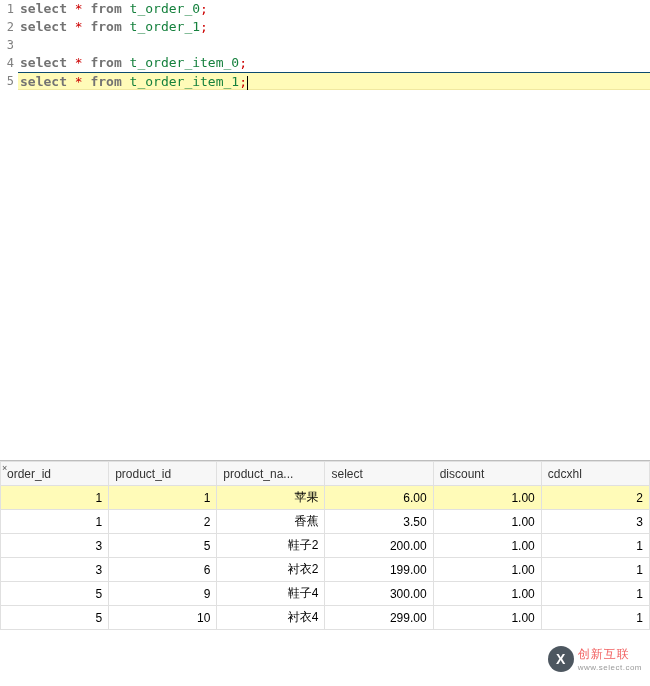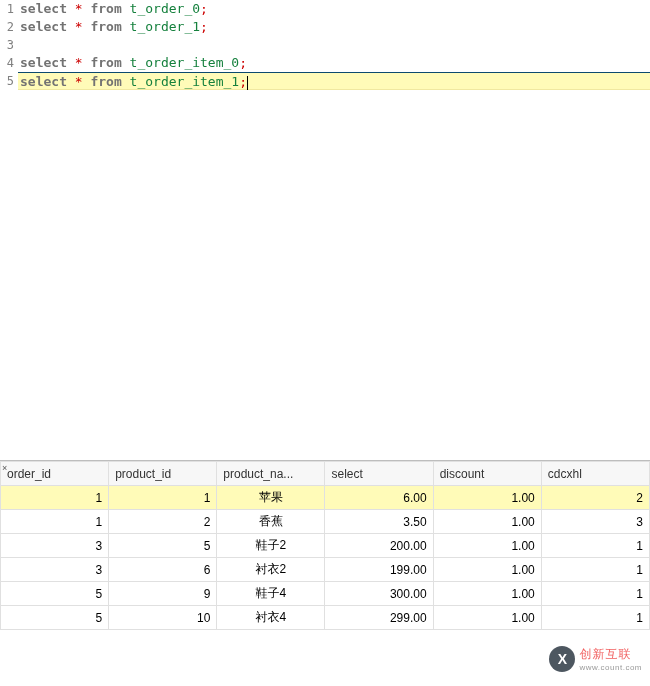--- a/index.html
+++ b/index.html
@@ -104,21 +104,21 @@
       white-space: nowrap;
       text-overflow: ellipsis;
     }
     .grid th {
       background: #f7f7f7;
       text-align: left;
       font-weight: normal;
       color: #333;
     }
     .grid td.num { text-align: right; }
-    .grid td.txt { text-align: center; }
+    .grid td.txt { text-align: right; }
     .grid tr.selected td { background: #fffbb8; }
     .watermark {
       position: absolute;
       right: 8px; bottom: 14px;
       display: flex; align-items: center;
       opacity: 0.85;
       pointer-events: none;
     }
     .watermark .logo {
       width: 26px; height: 26px;
@@ -230,15 +230,15 @@
           <td class="num">1</td>
         </tr>
       </tbody>
   </table>
 </div>
 
 <div class="watermark">
   <div class="logo">X</div>
   <div>
     <div class="wm-text">创新互联</div>
-    <div class="wm-sub">www.count.com</div>
+    <div class="wm-sub">www.select.com</div>
   </div>
 </div>
 
 </body></html>

